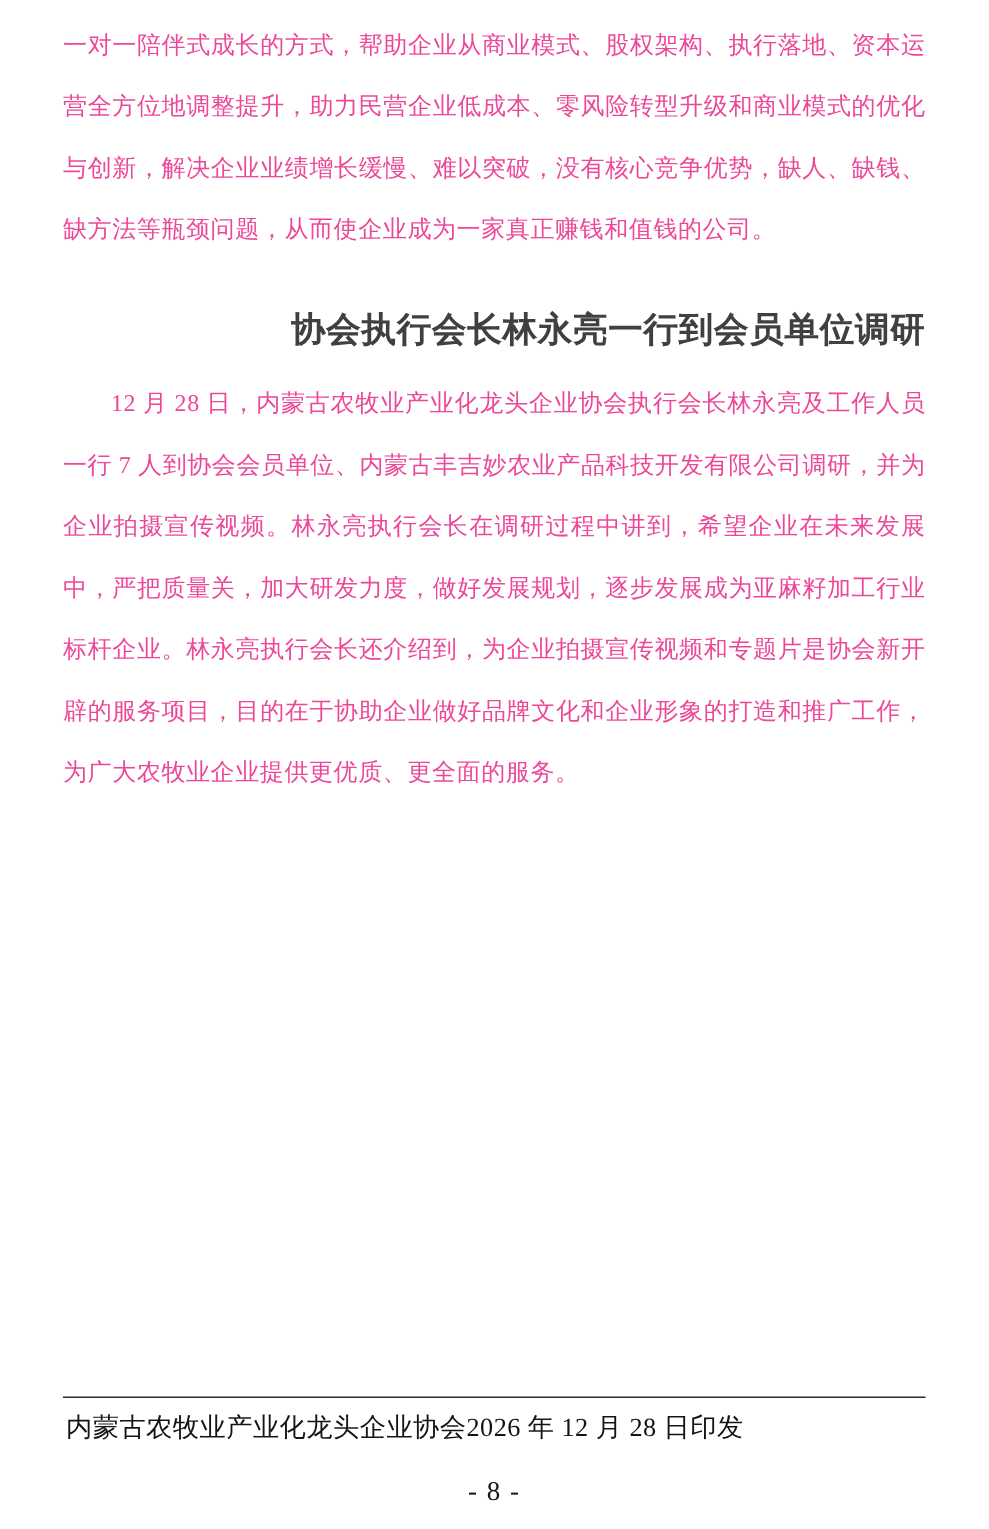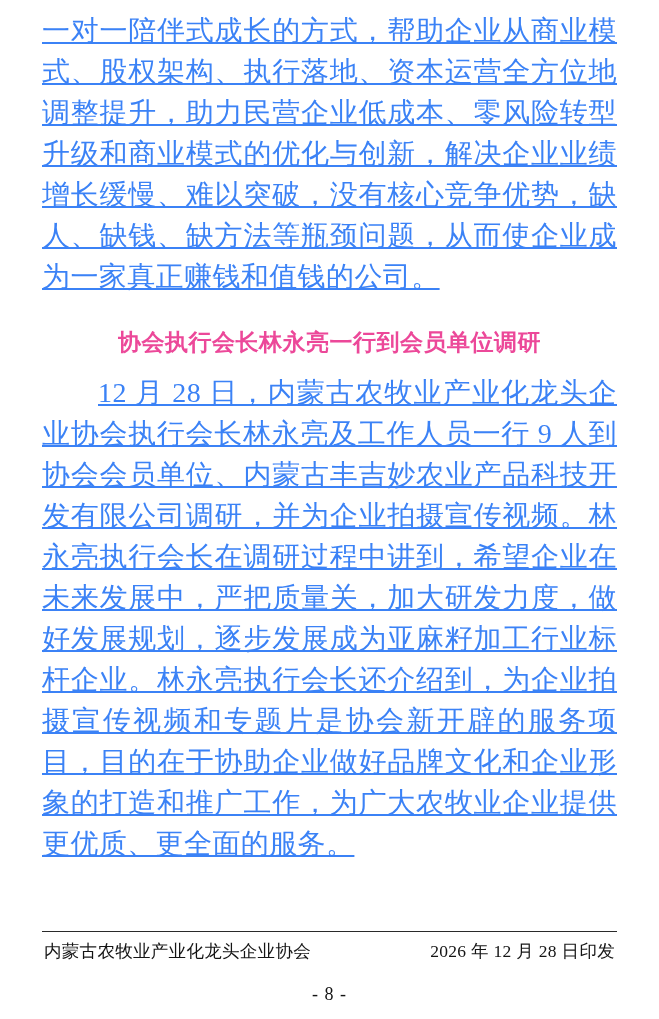--- a/index.html
+++ b/index.html
@@ -17,58 +17,57 @@
   }
   .page {
     position: absolute;
     left: 0; top: 0;
     width: 659px;
     height: 1019px;
     box-sizing: border-box;
     padding: 0 42px;
   }
   .body-text {
-    font-size: 28px;
+    font-size: 16px;
     line-height: 41px;
     letter-spacing: 0.4px;
     text-align: justify;
     text-justify: inter-ideograph;
-    color: #3b82f6;
-    text-decoration: underline;
+    color: #ec4899;
   }
   .para-continued {
     margin: 0;
     padding-top: 10px;
   }
   .section-heading {
-    text-align: center;
+    text-align: right;
     font-weight: bold;
     font-size: 23px;
     letter-spacing: 0.5px;
     margin: 30px 0 14px 0;
-    color: #ec4899;
+    color: #404040;
   }
   .para-indent {
     margin: 0;
     text-indent: 2em;
   }
   .footer {
     position: absolute;
     left: 42px;
     right: 42px;
     bottom: 56px;
   }
   .footer-rule {
     border: none;
     border-top: 1.4px solid #2a2a2a;
     margin: 0 0 7px 0;
   }
   .footer-row {
     display: flex;
-    justify-content: space-between;
+    justify-content: flex-start;
     align-items: baseline;
     font-size: 17.5px;
     letter-spacing: 0.3px;
     color: #141414;
     padding: 0 2px;
   }
   .page-number {
     position: absolute;
     left: 0;
     right: 0;
@@ -81,21 +80,21 @@
 </style>
 </head>
 <body>
 
 <div class="page">
 
   <p class="body-text para-continued">一对一陪伴式成长的方式，帮助企业从商业模式、股权架构、执行落地、资本运营全方位地调整提升，助力民营企业低成本、零风险转型升级和商业模式的优化与创新，解决企业业绩增长缓慢、难以突破，没有核心竞争优势，缺人、缺钱、缺方法等瓶颈问题，从而使企业成为一家真正赚钱和值钱的公司。</p>
 
   <h2 class="section-heading">协会执行会长林永亮一行到会员单位调研</h2>
 
-  <p class="body-text para-indent">12 月 28 日，内蒙古农牧业产业化龙头企业协会执行会长林永亮及工作人员一行 9 人到协会会员单位、内蒙古丰吉妙农业产品科技开发有限公司调研，并为企业拍摄宣传视频。林永亮执行会长在调研过程中讲到，希望企业在未来发展中，严把质量关，加大研发力度，做好发展规划，逐步发展成为亚麻籽加工行业标杆企业。林永亮执行会长还介绍到，为企业拍摄宣传视频和专题片是协会新开辟的服务项目，目的在于协助企业做好品牌文化和企业形象的打造和推广工作，为广大农牧业企业提供更优质、更全面的服务。</p>
+  <p class="body-text para-indent">12 月 28 日，内蒙古农牧业产业化龙头企业协会执行会长林永亮及工作人员一行 7 人到协会会员单位、内蒙古丰吉妙农业产品科技开发有限公司调研，并为企业拍摄宣传视频。林永亮执行会长在调研过程中讲到，希望企业在未来发展中，严把质量关，加大研发力度，做好发展规划，逐步发展成为亚麻籽加工行业标杆企业。林永亮执行会长还介绍到，为企业拍摄宣传视频和专题片是协会新开辟的服务项目，目的在于协助企业做好品牌文化和企业形象的打造和推广工作，为广大农牧业企业提供更优质、更全面的服务。</p>
 
   <div class="footer">
     <hr class="footer-rule">
     <div class="footer-row">
       <span>内蒙古农牧业产业化龙头企业协会</span>
       <span>2026 年 12 月 28 日印发</span>
     </div>
   </div>
 
   <div class="page-number">- 8 -</div>

